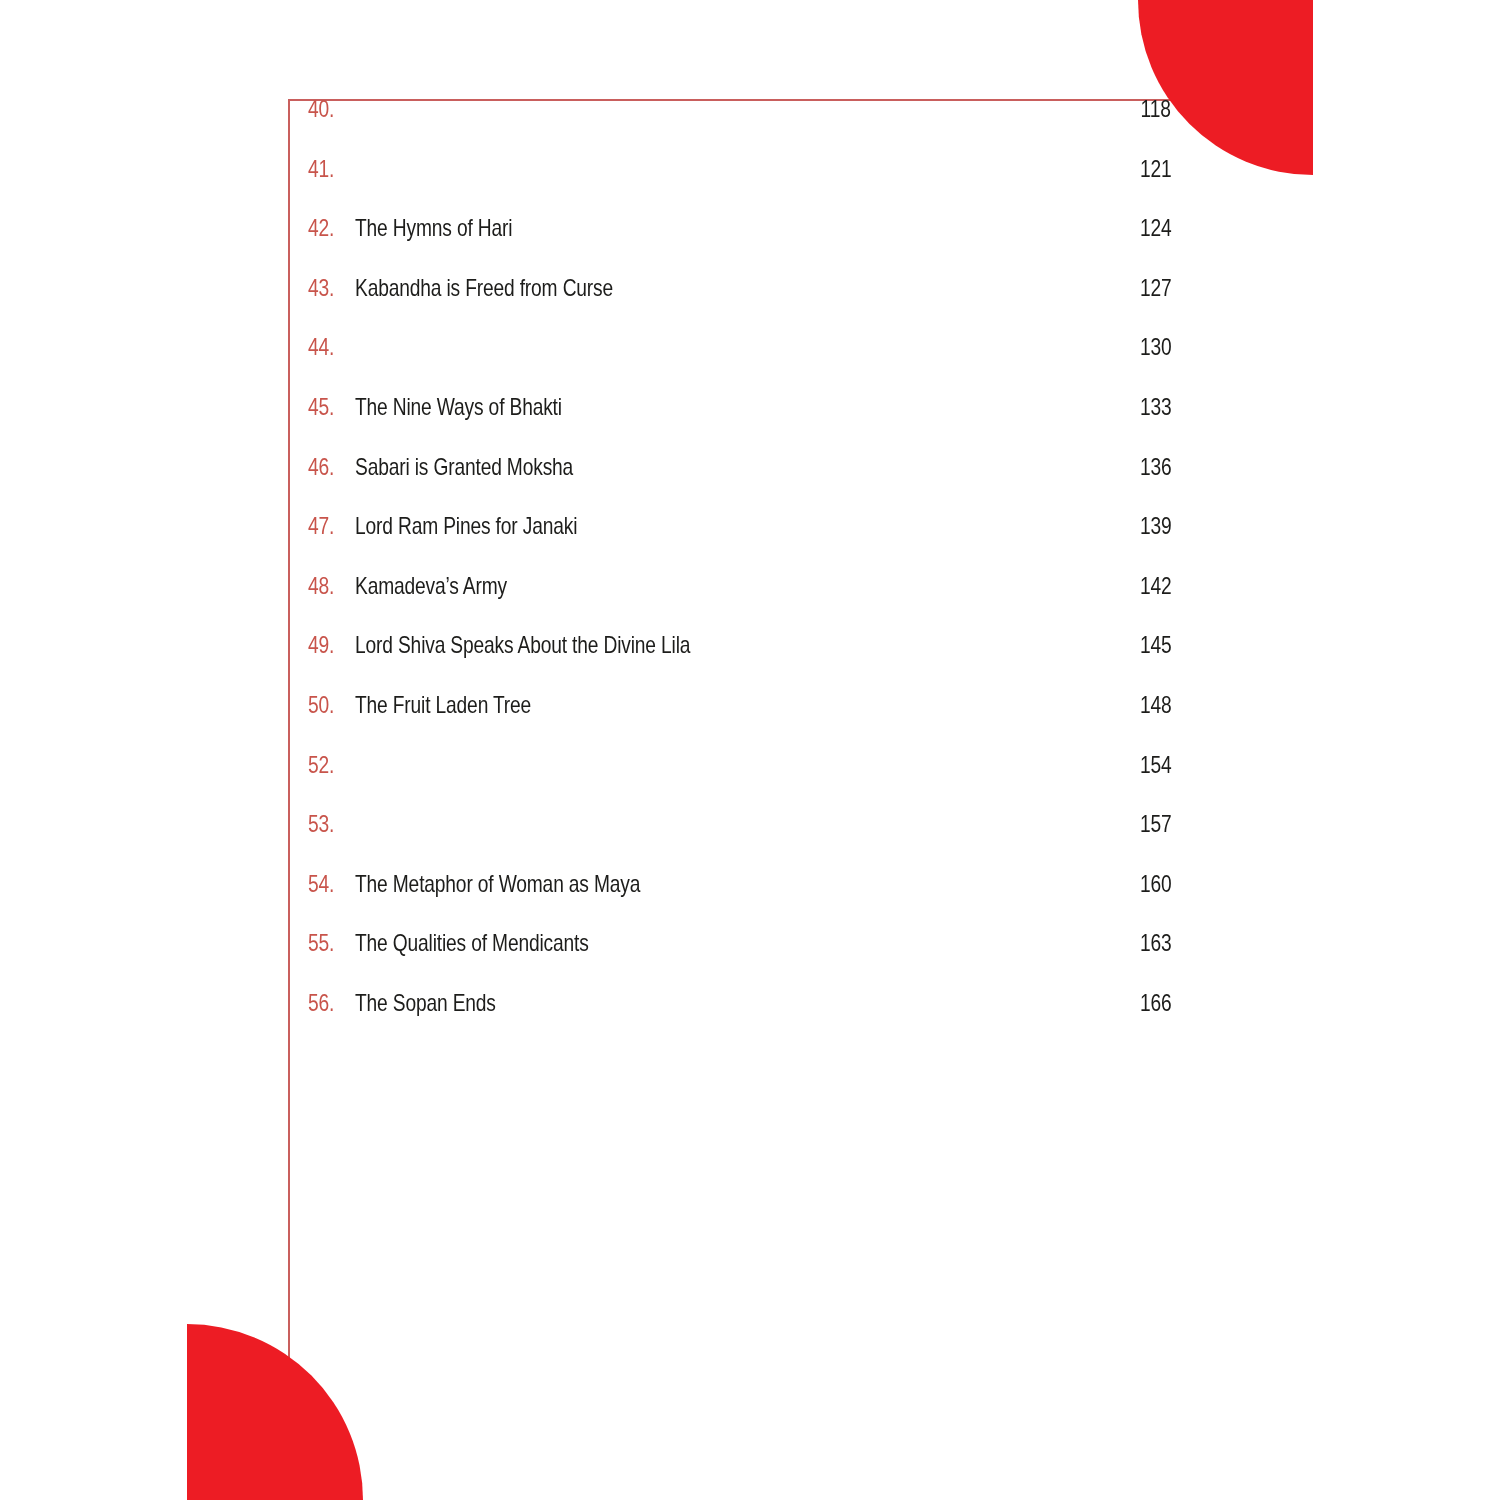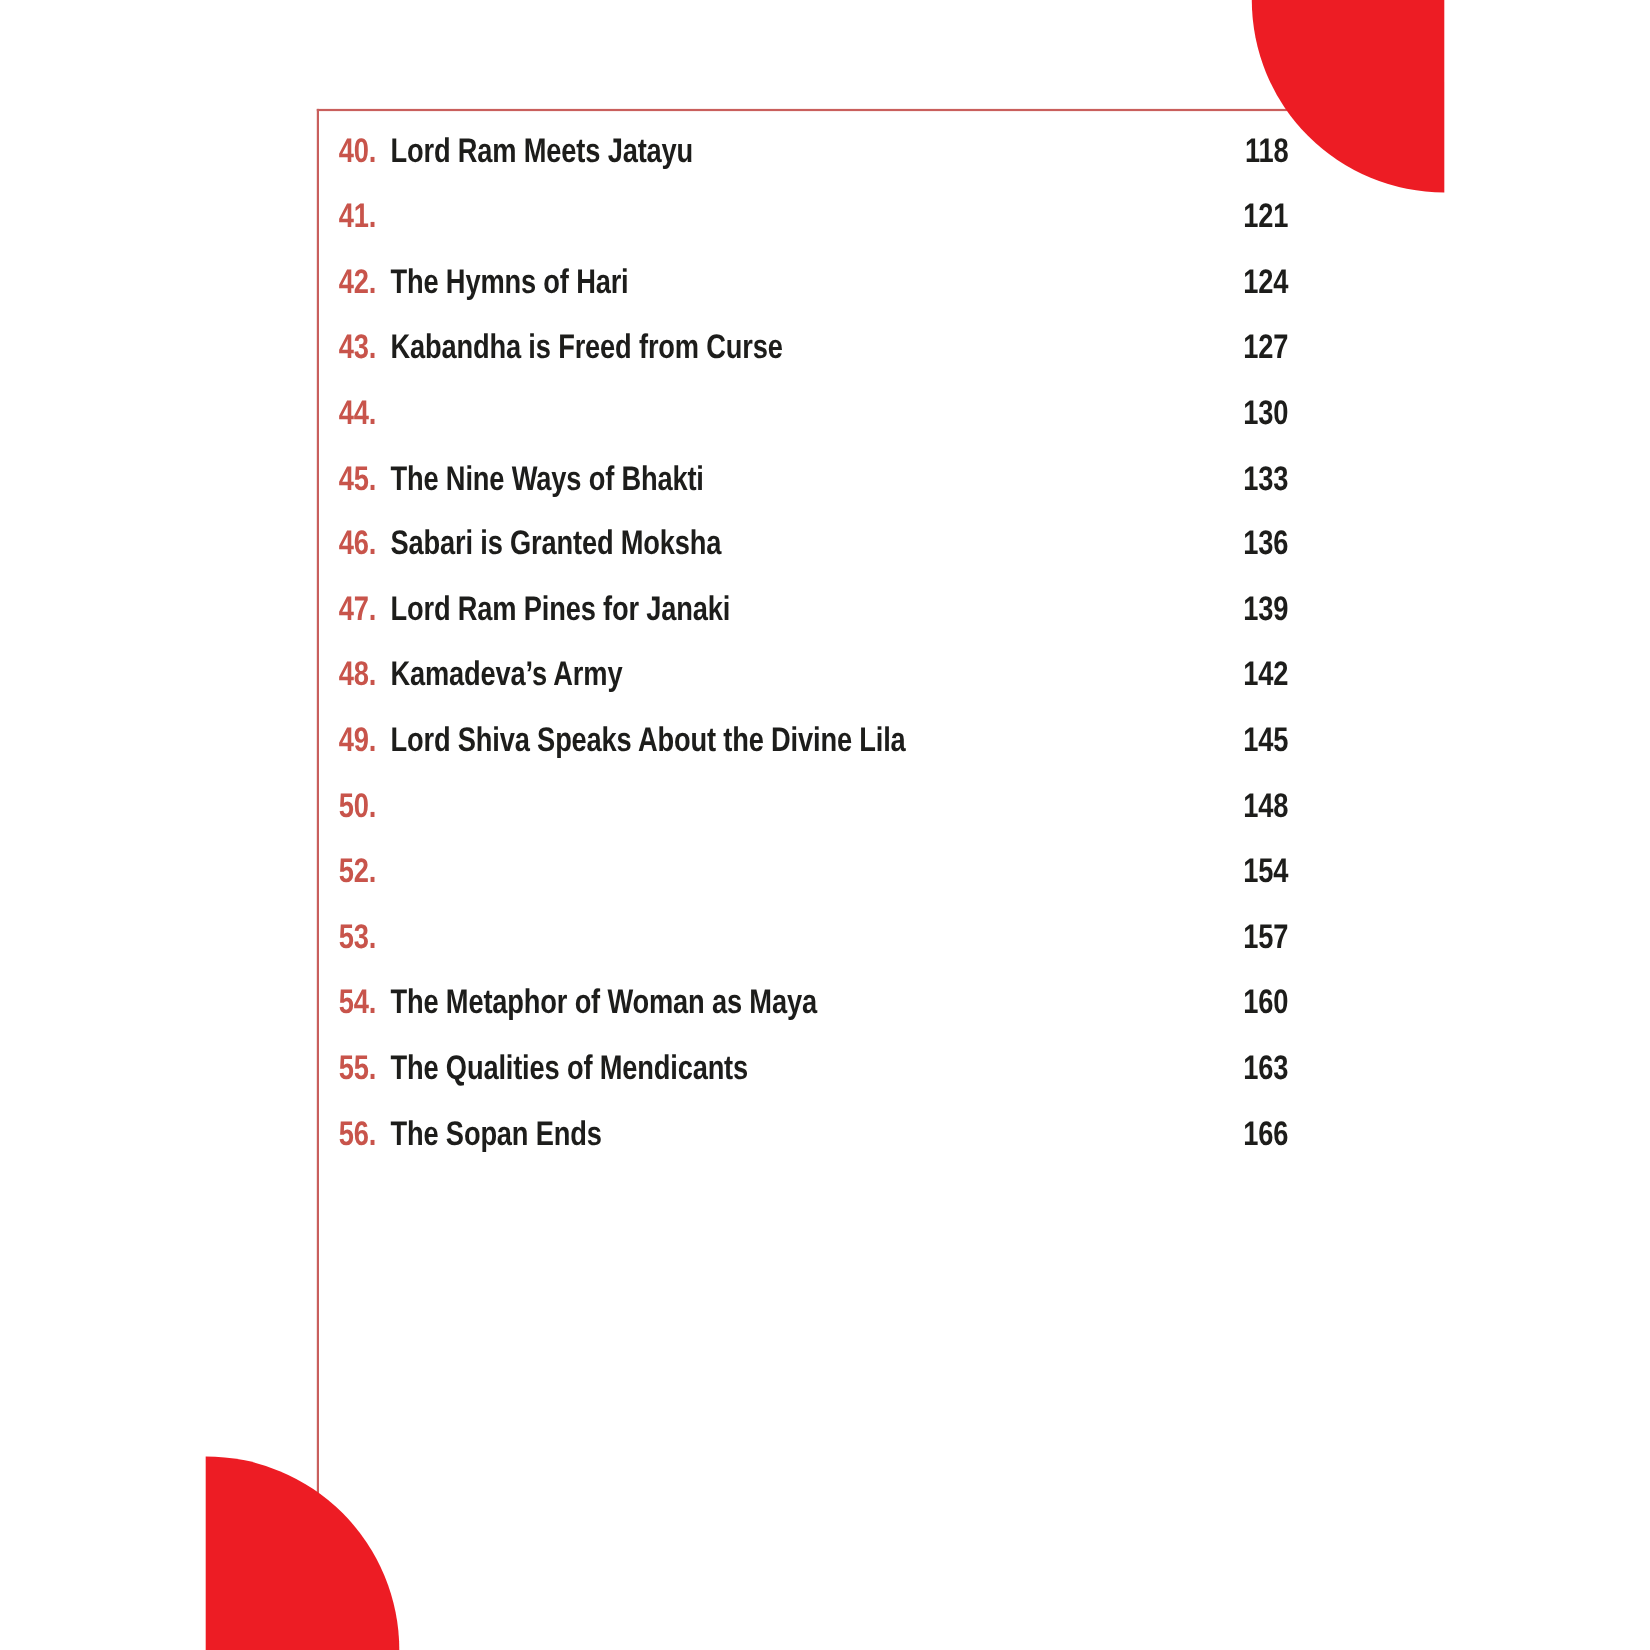--- a/index.html
+++ b/index.html
@@ -58,24 +58,24 @@
   
   .toc {
     position: absolute;
     left: 308px;
     top: 95px;
     width: 863px;
     z-index: 3;
   }
   .row {
     display: flex;
-    align-items: flex-end;
+    align-items: flex-start;
     height: 59.6px;
-    font-weight: 700;
-    font-size: 31px;
+    font-weight: 400;
+    font-size: 24px;
     color: var(--text-color);
     white-space: nowrap;
   }
   .num {
     flex: 0 0 47px;
     color: var(--number-color);
   }
   .title {
     flex: 1 1 auto;
   }
@@ -102,21 +102,20 @@
 <body>
 
 <div class="page">
   <div class="border-top"></div>
   <div class="border-left"></div>
   <div class="corner-tr"></div>
   <div class="corner-bl"></div>
   <div class="toc" id="toc">
   <div class="row">
     <span class="num"><span>40.</span></span>
-    <span class="title"><span>Lord Ram Meets Jatayu</span></span>
     <span class="page-no"><span>118</span></span>
   </div>
 
   <div class="row">
     <span class="num"><span>41.</span></span>
     <span class="page-no"><span>121</span></span>
   </div>
 
   <div class="row">
     <span class="num"><span>42.</span></span>
@@ -160,20 +159,21 @@
   </div>
 
   <div class="row">
     <span class="num"><span>49.</span></span>
     <span class="title"><span>Lord Shiva Speaks About the Divine Lila</span></span>
     <span class="page-no"><span>145</span></span>
   </div>
 
   <div class="row">
     <span class="num"><span>50.</span></span>
+    <span class="title"><span>The Fruit Laden Tree</span></span>
     <span class="page-no"><span>148</span></span>
   </div>
 
 
   <div class="row">
     <span class="num"><span>52.</span></span>
     <span class="page-no"><span>154</span></span>
   </div>
 
   <div class="row">

